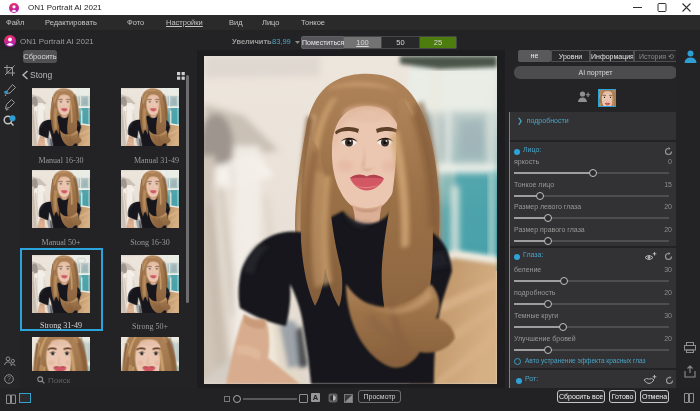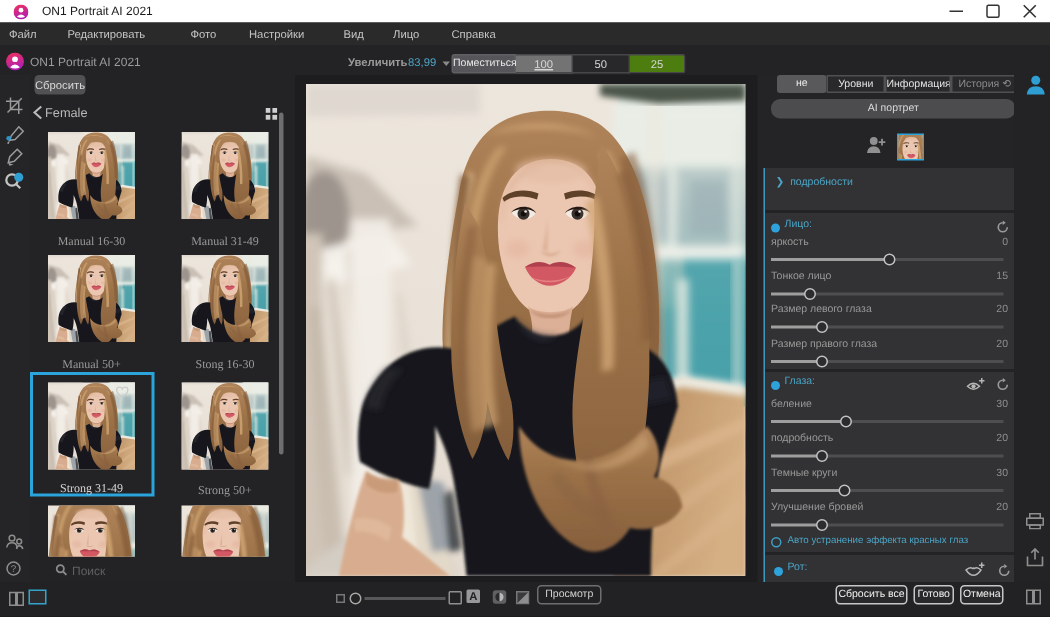--- a/index.html
+++ b/index.html
@@ -272,24 +272,24 @@
 <div class="abs" id="titletext">ON1 Portrait AI 2021</div>
 <svg class="abs" style="left:630px;top:0px;" width="70" height="15" viewBox="0 0 70 15">
  <line x1="3" y1="7.5" x2="12" y2="7.5" stroke="#333" stroke-width="1"></line>
  <rect x="28" y="3.5" width="8" height="8" fill="none" stroke="#333" stroke-width="1" rx="1"></rect>
  <path d="M52.5 3.5 L60.5 11.5 M60.5 3.5 L52.5 11.5" stroke="#333" stroke-width="1.1"></path>
 </svg>
 <div class="abs" id="menubar">
   <span class="mitem" style="left:6px;">Файл</span>
   <span class="mitem" style="left:45px;">Редактировать</span>
   <span class="mitem" style="left:127px;">Фото</span>
-  <span class="mitem" style="left:166px;">Настройки</span>
+  <span class="mitem" style="left:166px;text-decoration:underline;">Настройки</span>
   <span class="mitem" style="left:229px;">Вид</span>
   <span class="mitem" style="left:262px;">Лицо</span>
-  <span class="mitem" style="left:301px;">Справка</span>
+  <span class="mitem" style="left:301px;">Тонкое</span>
 </div>
 <div class="abs" id="toolbar"></div>
 <svg class="abs" style="left:4px;top:35px;" width="12" height="12" viewBox="0 0 12 12">
  <circle cx="6" cy="6" r="6" fill="url(#lg1)"></circle>
  <circle cx="6" cy="4.5" r="1.9" fill="#fff"></circle>
  <path d="M2.7 9.8 Q6 6.2 9.3 9.8 Q6 11.6 2.7 9.8Z" fill="#fff"></path>
 </svg>
 <div class="abs" style="left:20px;top:37px;font-size:8px;color:#9b9b9b;">ON1 Portrait AI 2021</div>
 <div class="abs" style="left:232px;top:37px;font-size:7.5px;color:#9b9b9b;font-weight:bold;">Увеличить</div>
 <div class="abs" style="left:272px;top:37px;font-size:7.5px;color:#4ba4c6;">83,99</div>
@@ -334,36 +334,36 @@
  <g transform="translate(1,311)">
   <circle cx="5" cy="5" r="4.3" fill="none" stroke="#8e8e8e" stroke-width="1"></circle>
   <text x="5" y="7.4" font-size="6.5" fill="#8e8e8e" text-anchor="middle" font-family="Liberation Sans">?</text>
  </g>
 </svg>
 <div class="abs" id="presets"></div>
 <div class="abs" style="left:23px;top:50px;width:34px;height:13px;background:#515154;border-radius:3px;color:#d9d9d9;font-size:7.5px;text-align:center;line-height:13px;">Сбросить</div>
 <svg class="abs" style="left:21px;top:70px;" width="8" height="10" viewBox="0 0 8 10">
     <path d="M6.5 1 L2 5 L6.5 9" stroke="#b9b9b9" stroke-width="1.4" fill="none"></path>
   </svg>
-<div class="abs" style="left:30px;top:70px;font-size:8.5px;color:#b9b9b9;">Female</div>
+<div class="abs" style="left:30px;top:70px;font-size:8.5px;color:#b9b9b9;">Stong</div>
 <svg class="abs" style="left:177px;top:72px;" width="8" height="8" viewBox="0 0 8 8" fill="#cfcfcf">
  <rect x="0" y="0" width="3.2" height="3.2"></rect>
     <rect x="4.6" y="0" width="3.2" height="3.2"></rect>
  <rect x="0" y="4.6" width="3.2" height="3.2"></rect>
     <rect x="4.6" y="4.6" width="3.2" height="3.2"></rect>
 </svg>
 
 <svg class="abs" style="left:32px;top:88px;" width="58" height="58" viewBox="0 16 293 293">
     <use href="#photoG"></use>
   </svg>
 <svg class="abs" style="left:121px;top:88px;" width="58" height="58" viewBox="0 16 293 293">
     <use href="#photoG"></use>
   </svg>
 <div class="abs lbl" style="left:32px;top:156px;">Manual 16-30</div>
-<div class="abs lbl" style="left:121px;top:156px;">Manual 31-49</div>
+<div class="abs lbl" style="left:121px;top:156px;text-align:right;">Manual 31-49</div>
 <svg class="abs" style="left:32px;top:170px;" width="58" height="58" viewBox="0 16 293 293">
     <use href="#photoG"></use>
   </svg>
 <svg class="abs" style="left:121px;top:170px;" width="58" height="58" viewBox="0 16 293 293">
     <use href="#photoG"></use>
   </svg>
 <div class="abs lbl" style="left:32px;top:238px;">Manual 50+</div>
 <div class="abs lbl" style="left:121px;top:238px;">Stong 16-30</div>
 <div class="abs" style="left:20px;top:248px;width:79px;height:79px;border:2px solid #2ba4dc;"></div>
 <svg class="abs" style="left:32px;top:255px;" width="58" height="58" viewBox="0 16 293 293">

